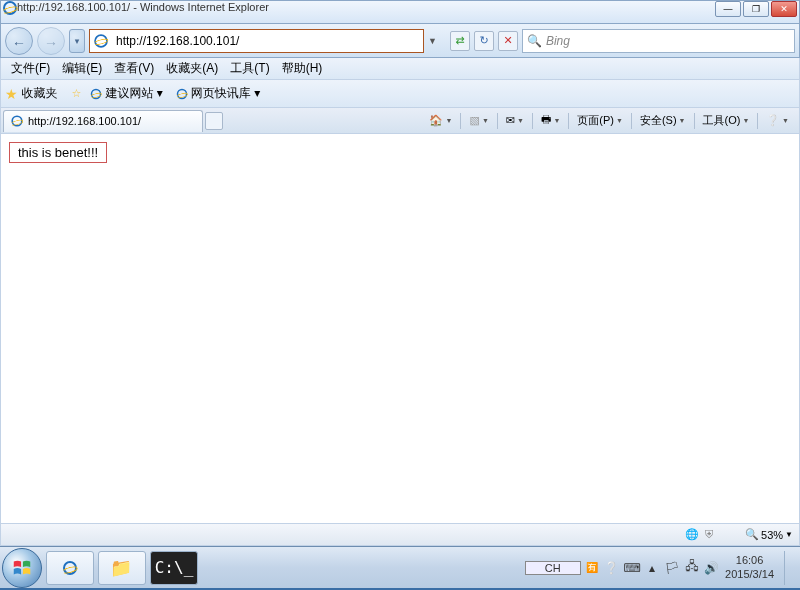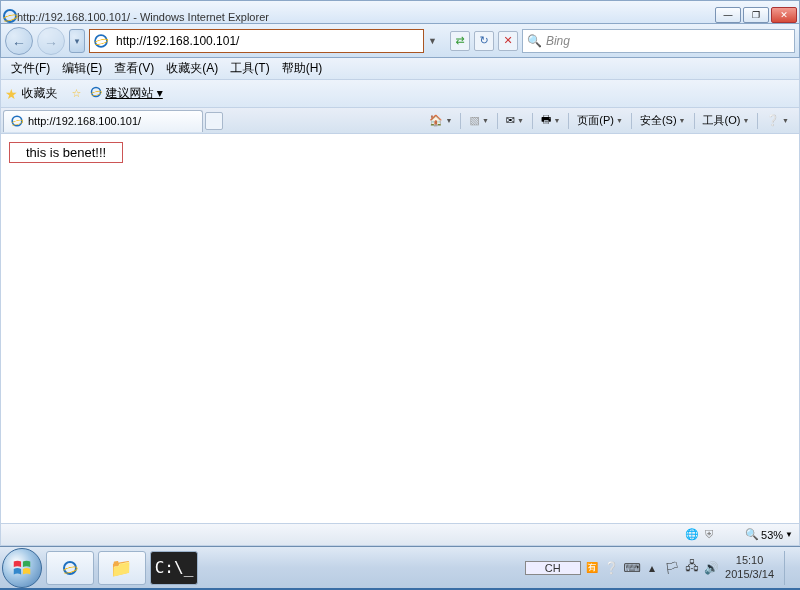--- a/index.html
+++ b/index.html
@@ -1,19 +1,19 @@
 <!DOCTYPE html>
 <html><head>
 <meta charset="utf-8">
 <style>
 * { box-sizing: border-box; margin: 0; padding: 0; font-family: "Microsoft YaHei", "Segoe UI", Tahoma, sans-serif; }
 body { width: 800px; height: 590px; overflow: hidden; background: #3a6ea5; }
 
 
-.titlebar { height: 24px; background: linear-gradient(#f0f6fd, #d7e6f7); border: 1px solid #8ba7c7; display: flex; align-items: flex-end; padding: 0 2px; font-size: 11px; }
+.titlebar { height: 24px; background: linear-gradient(#f0f6fd, #d7e6f7); border: 1px solid #8ba7c7; display: flex; align-items: flex-start; padding: 0 2px; font-size: 11px; }
 .titlebar .title { flex: 1; color: #333; white-space: nowrap; overflow: hidden; }
 .winbtns { display: flex; gap: 2px; }
 .winbtn { width: 26px; height: 16px; border: 1px solid #7a94b5; border-radius: 2px; font-size: 9px; display: flex; align-items: center; justify-content: center; background: linear-gradient(#fafcff,#dbe8f6); cursor: pointer; }
 .winbtn.close { background: linear-gradient(#f29a8f,#d54b3a); color: #fff; border-color: #a33; }
 
 
 .navbar { height: 34px; background: linear-gradient(#eaf2fb,#d0e1f3); border: 1px solid #8ba7c7; border-top: none; display: flex; align-items: center; padding: 2px 4px; gap: 4px; }
 .navbtn { width: 28px; height: 28px; border-radius: 50%; background: radial-gradient(circle at 30% 30%, #e0ecf8, #b8d1ea); border: 1px solid #8ba7c7; display:flex; align-items:center; justify-content:center; font-size:14px; color:#4a6b92; cursor:pointer; }
 .navbtn.small { width:16px; height:24px; border-radius:3px; font-size:9px; }
 .addrwrap { flex: 0 0 335px; height: 24px; border: 1px solid #a52; display: flex; align-items: center; background: #fff; }
@@ -23,34 +23,34 @@
 .searchwrap { flex:1; height:24px; border:1px solid #9cb3cc; background:#fff; display:flex; align-items:center; padding:0 4px; font-size:12px; color:#888; font-style:italic; gap:4px; }
 
 
 .menubar { height: 22px; background: linear-gradient(#edf3fb,#dbe8f6); border: 1px solid #c2d2e6; border-top:none; display:flex; align-items:center; font-size:12px; padding:0 4px; }
 .menuitem { padding: 18px 6px; cursor:pointer; }
 .annotation { color:#c00; font-family: SimSun, serif; font-size:13px; margin-left: auto; padding-right: 20px; }
 
 
 .favbar { height: 28px; background: linear-gradient(#edf3fb,#dbe8f6); border:1px solid #c2d2e6; border-top:none; display:flex; align-items:center; font-size:12px; padding:0 4px; gap:4px; }
 .star { color:#f5c542; font-size:14px; }
-.favlink { display:flex; align-items:flex-start; gap:2px; padding:2px 4px; cursor:pointer;text-decoration:underline; }
+.favlink { display:flex; align-items:center; gap:2px; padding:2px 4px; cursor:pointer; }
 
 
 .tabbar { height: 26px; background: linear-gradient(#e8eef7,#d5e2f0); border:1px solid #c2d2e6; border-top:none; display:flex; align-items:center; font-size:11px; }
 .tab { height:22px; background:linear-gradient(#fdfeff,#eaf1f9); border:1px solid #a8b8cc; border-bottom:none; border-radius:3px 3px 0 0; display:flex; align-items:center; padding:0 6px; gap:4px; margin-left:2px; min-width:200px; }
 .tabnew { width:18px; height:18px; border:1px solid #a8b8cc; background:#eef4fb; margin-left:2px; border-radius:2px; cursor:pointer; }
 .tabtools { margin-left:auto; display:flex; align-items:center; gap:2px; padding-right:6px; }
 .toolbtn { height:20px; padding:0 4px; display:flex; align-items:center; gap:2px; font-size:11px; cursor:pointer; border-radius:2px; }
 .toolbtn .drop { font-size:7px; color:#555; }
 .sep { width:1px; height:16px; background:#b0c0d4; margin:0 2px; }
 
 
 .content { height: 390px; background:#fff; border:1px solid #c2d2e6; border-top:none; padding:8px; font-family: monospace; font-size:13px; position:relative; overflow:auto; }
-.content .boxed { display:inline-block; border:1px solid #c55; padding:2px 16px; }
+.content .boxed { display:inline-block; border:1px solid #c55; padding:2px 8px; }
 
 
 .statusbar { height:22px; background:linear-gradient(#f3f6fb,#e0e8f2); border:1px solid #c2d2e6; border-top:none; display:flex; align-items:center; font-size:11px; padding:0 6px; justify-content:flex-end; gap:6px; }
 .zoom { display:flex; align-items:center; gap:2px; }
 
 
 .taskbar { height:42px; background:linear-gradient(#dfe9f5,#c3d4e8 50%,#b8cce2); border-top:1px solid #6e8db0; display:flex; align-items:center; padding:0 2px; }
 .startbtn { width:40px; height:40px; border-radius:50%; background:radial-gradient(circle at 35% 35%,#fff,#a8cbe8 40%,#4a7fb5); border:1px solid #3a6a9a; display:flex; align-items:center; justify-content:center; cursor:pointer; }
 .startbtn svg { width:22px; height:22px; }
 .taskitem { width:48px; height:34px; margin-left:4px; border:1px solid #9cb3cc; border-radius:3px; background:linear-gradient(#f4f8fd,#dce8f5); display:flex; align-items:center; justify-content:center; cursor:pointer; }
@@ -103,20 +103,24 @@
 </div>
 
 <div class="favbar">
   <span class="star">★</span>
   <span>收藏夹</span>
   <span style="width:6px"></span>
   <span class="star" style="font-size:11px">☆</span>
   <span class="favlink">
     <span class="ie-glyph" style="transform:scale(.75)"></span>
     <span>建议网站 ▾</span>
+  </span>
+  <span class="favlink">
+    <span class="ie-glyph" style="transform:scale(.75)"></span>
+    <span>网页快讯库 ▾</span>
   </span>
 </div>
 
 <div class="tabbar">
   <div class="tab">
     <span class="ie-glyph" style="transform:scale(.8)"></span>
     <span>http://192.168.100.101/</span>
   </div>
   <div class="tabnew"></div>
   <div class="tabtools">
@@ -197,18 +201,18 @@
   <div class="tray">
     <span style="border:1px solid #888;padding:0 19px;background:#eef">CH</span>
     <span style="font-size:10px">🈶</span>
     <span class="trayicon" style="color:#36c">❔</span>
     <span class="trayicon">⌨</span>
     <span class="trayicon">▴</span>
     <span class="trayicon">🏳</span>
     <span class="trayicon">🖧</span>
     <span class="trayicon">🔊</span>
     <div class="clock">
-      <div>15:10</div>
+      <div>16:06</div>
       <div>2015/3/14</div>
     </div>
     <div style="width:8px;height:34px;border-left:1px solid #9cb3cc;margin-left:4px"></div>
   </div>
 </div>
 
 </body></html>

